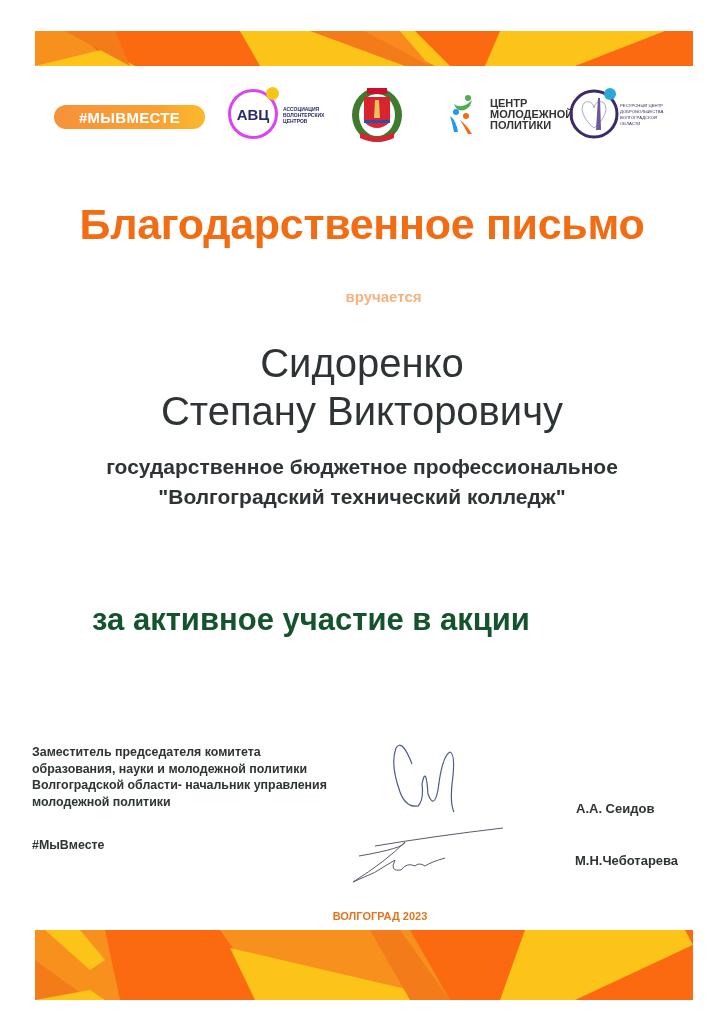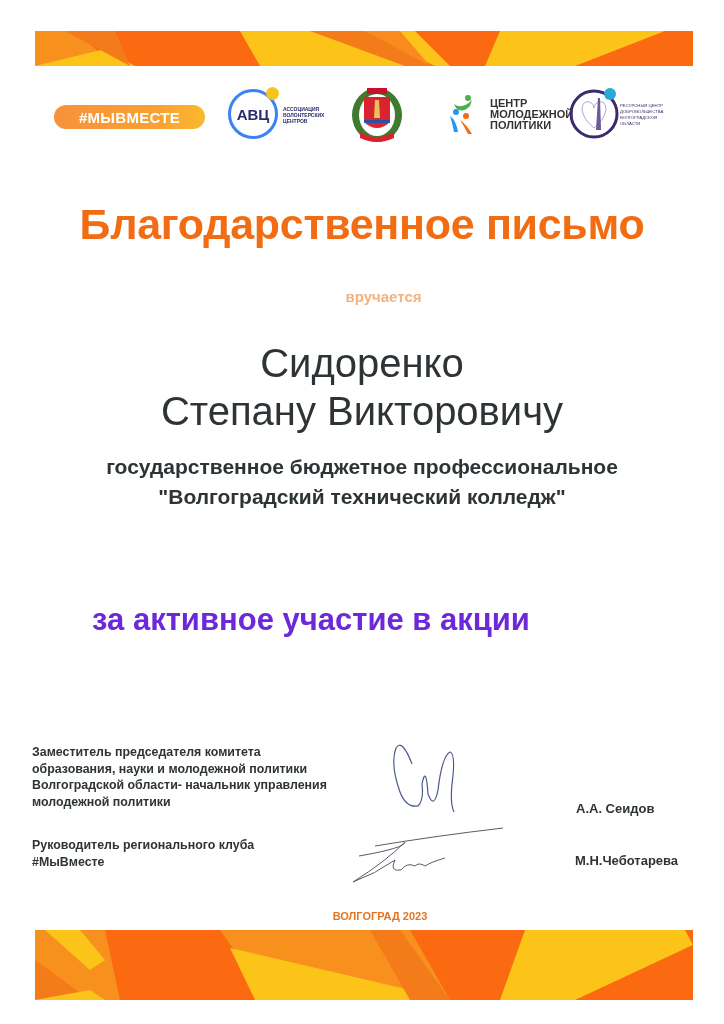--- a/index.html
+++ b/index.html
@@ -15,21 +15,21 @@
   .hashtag-pill {
     position: absolute; left: 54px; top: 21px; width: 151px; height: 24px;
     border-radius: 12px;
     background: linear-gradient(90deg, #f7913a 0%, #f9a233 70%, #fbb92c 100%);
     color: #fff; font-weight: bold; font-size: 15px; letter-spacing: 0.3px;
     display: flex; align-items: center; justify-content: center;
   }
   .avc-logo { position: absolute; left: 228px; top: 3px; width: 110px; height: 56px; }
   .avc-circle {
     position: absolute; left: 0; top: 2px; width: 50px; height: 50px; border-radius: 50%;
-    border: 3px solid #3b82f6; display: flex; align-items: center; justify-content: center; text-align: right;
+    border: 3px solid #d946ef; display: flex; align-items: center; justify-content: center; text-align: right;
   }
   .avc-circle span { font-weight: bold; color: #2a2a6e; font-size: 15px; }
   .avc-sun { position: absolute; left: 38px; top: 0; width: 13px; height: 13px; border-radius: 50%; background: #f5c518; }
   .avc-text { position: absolute; left: 55px; top: 19px; font-size: 5px; line-height: 6px; font-weight: bold; color: #2a2a6e; width: 55px; }
 
   .coat { position: absolute; left: 350px; top: 0; width: 54px; height: 60px; }
   .cmp-logo { position: absolute; left: 448px; top: 10px; width: 110px; height: 40px; }
   .cmp-text { position: absolute; left: 42px; top: 4px; font-size: 11px; line-height: 11px; font-weight: bold; color: #333; }
   .rcd-logo { position: absolute; left: 568px; top: 0px; width: 110px; height: 60px; }
   .rcd-text { position: absolute; left: 52px; top: 19px; font-size: 4.3px; line-height: 6px; color: #3d2a6b; width: 55px; }
@@ -45,21 +45,21 @@
   .name {
     position: absolute; top: 339px; left: 0; width: 724px; text-align: center;
     font-weight: normal; font-size: 40px; line-height: 48px; color: #2e3436;
   }
   .org {
     position: absolute; top: 452px; left: 0; width: 724px; text-align: center;
     font-weight: bold; font-size: 21px; line-height: 30px; color: #2e3436;
   }
   .reason {
     position: absolute; top: 600px; left: 0; width: 622px; text-align: center;
-    font-weight: bold; font-size: 31px; line-height: 40px; color: #6d28d9;
+    font-weight: bold; font-size: 31px; line-height: 40px; color: #14532d;
   }
   .sig-block { position: absolute; left: 32px; font-weight: bold; font-size: 12.4px; line-height: 16.5px; color: #2e3436; }
   #sig-block-1 { top: 744px; width: 340px; }
   #sig-block-2 { top: 837px; width: 300px; }
   .signer-name { position: absolute; font-weight: bold; font-size: 13px; color: #2e3436; }
   #signer-1 { left: 576px; top: 801px; }
   #signer-2 { left: 575px; top: 853px; }
   .signature { position: absolute; }
   #signature-1 { left: 390px; top: 734px; width: 80px; height: 80px; }
   #signature-2 { left: 345px; top: 822px; width: 160px; height: 66px; }
@@ -166,21 +166,20 @@
   <div>молодежной политики</div>
 </div>
 <div class="signature" id="signature-1">
   <svg viewBox="0 0 80 80" width="80" height="80">
     <path d="M22 30 Q12 4 6 14 Q0 30 10 58 Q16 74 28 72 Q34 66 32 50 Q36 30 38 60 Q44 76 48 56 Q52 22 60 18 Q66 20 62 50 Q60 70 64 78" fill="none" stroke="#4a5a8a" stroke-width="1.2"></path>
   </svg>
 </div>
 <div class="signer-name" id="signer-1">А.А. Сеидов</div>
 
 <div class="sig-block" id="sig-block-2">
-  <div>Руководитель регионального клуба</div>
   <div>#МыВместе</div>
 </div>
 <div class="signature" id="signature-2">
   <svg viewBox="0 0 160 66" width="160" height="66">
     <path d="M30 24 Q90 14 158 6 M14 34 Q60 26 60 20 Q40 40 8 60 Q30 52 50 38 Q44 50 56 48 Q62 40 70 44 Q74 40 80 44 Q86 40 100 36" fill="none" stroke="#5a5a6a" stroke-width="1"></path>
   </svg>
 </div>
 <div class="signer-name" id="signer-2">М.Н.Чеботарева</div>
 
 <div class="footer-city">ВОЛГОГРАД 2023</div>

